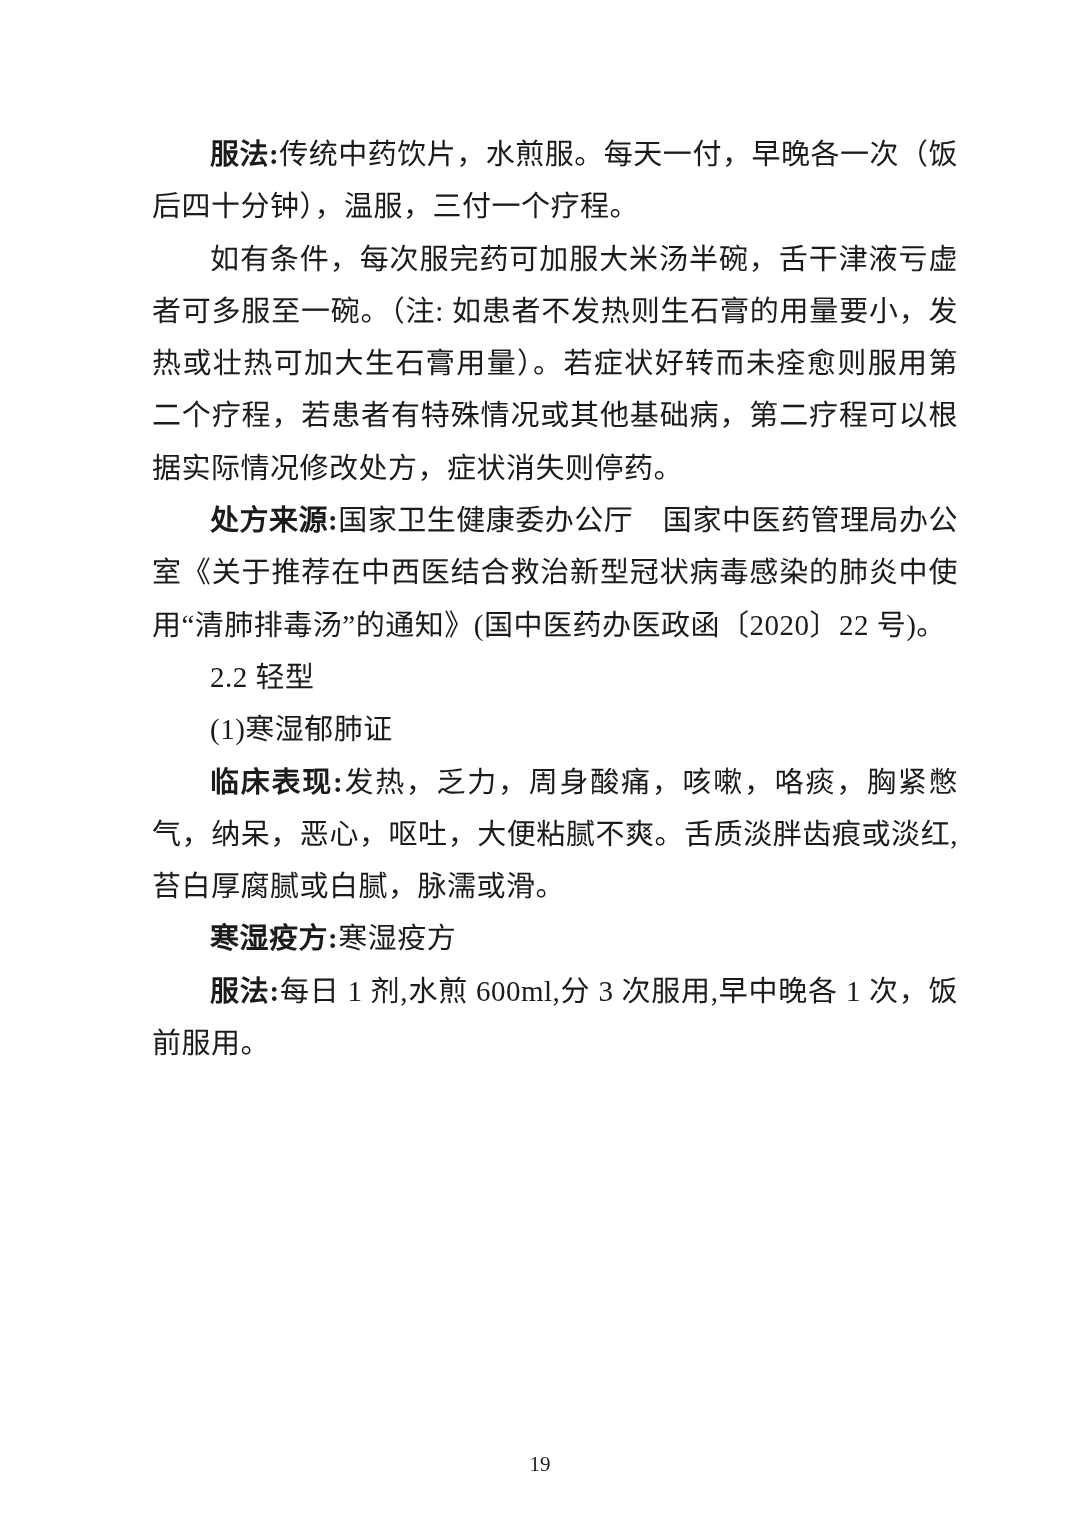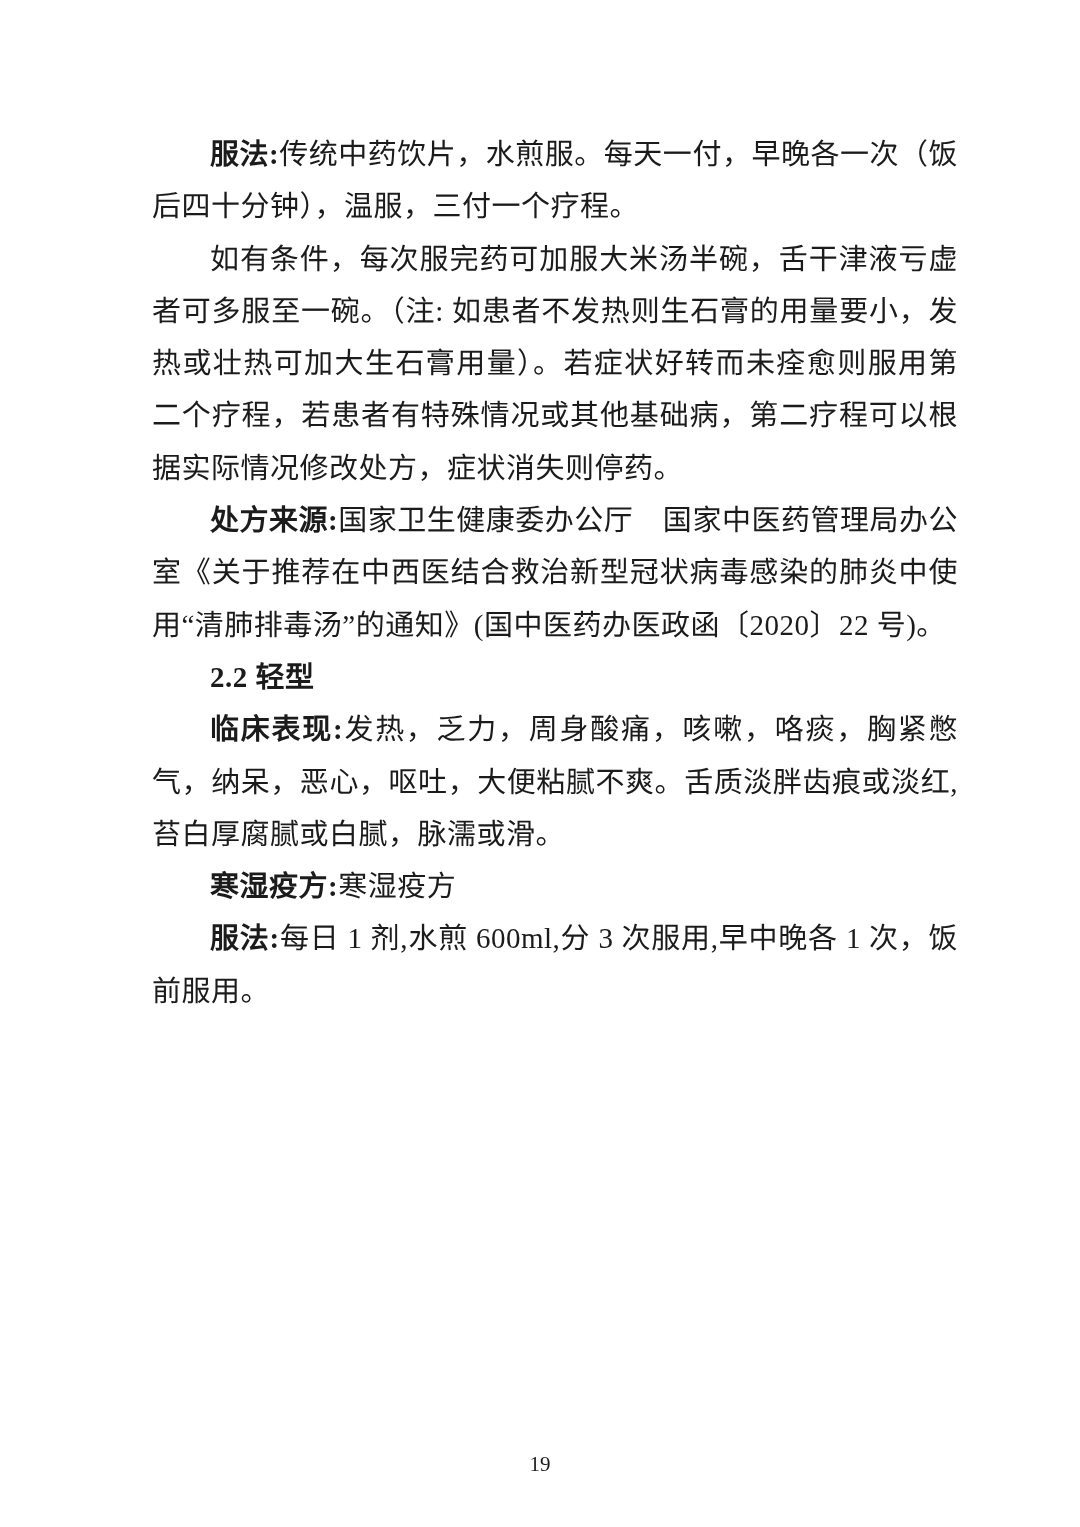--- a/index.html
+++ b/index.html
@@ -22,21 +22,21 @@
   }
   .para {
     font-size: 29px;
     line-height: 52.3px;
     text-align: justify;
     text-indent: 58px;        
     letter-spacing: 0.5px;
     word-break: break-all;
   }
   .para .lbl { font-weight: 700; }
-  .para.heading .lbl { font-weight: 700; }
+  .para.heading .lbl { font-weight: 400; }
   .page-number {
     position: absolute;
     left: 0;
     right: 0;
     top: 1452px;
     text-align: center;
     font-size: 21px;
     color: #1b1b1b;
   }
 </style>
@@ -47,20 +47,21 @@
   <div class="content">
 
     <p class="para"><span class="lbl">服法:</span><span>传统中药饮片，水煎服。每天一付，早晚各一次（饭后四十分钟），温服，三付一个疗程。</span></p>
 
     <p class="para"><span class="lbl"></span><span>如有条件，每次服完药可加服大米汤半碗，舌干津液亏虚者可多服至一碗。（注: 如患者不发热则生石膏的用量要小，发热或壮热可加大生石膏用量）。若症状好转而未痊愈则服用第二个疗程，若患者有特殊情况或其他基础病，第二疗程可以根据实际情况修改处方，症状消失则停药。</span></p>
 
     <p class="para"><span class="lbl">处方来源:</span><span>国家卫生健康委办公厅　国家中医药管理局办公室《关于推荐在中西医结合救治新型冠状病毒感染的肺炎中使用“清肺排毒汤”的通知》(国中医药办医政函〔2020〕22 号)。</span></p>
 
     <p class="para heading"><span class="lbl">2.2 轻型</span><span></span></p>
 
+    <p class="para"><span class="lbl"></span><span>(1)寒湿郁肺证</span></p>
 
     <p class="para"><span class="lbl">临床表现:</span><span>发热，乏力，周身酸痛，咳嗽，咯痰，胸紧憋气，纳呆，恶心，呕吐，大便粘腻不爽。舌质淡胖齿痕或淡红,苔白厚腐腻或白腻，脉濡或滑。</span></p>
 
     <p class="para"><span class="lbl">寒湿疫方:</span><span>寒湿疫方</span></p>
 
 
     <p class="para"><span class="lbl">服法:</span><span>每日 1 剂,水煎 600ml,分 3 次服用,早中晚各 1 次，饭前服用。</span></p>
 
 
 

